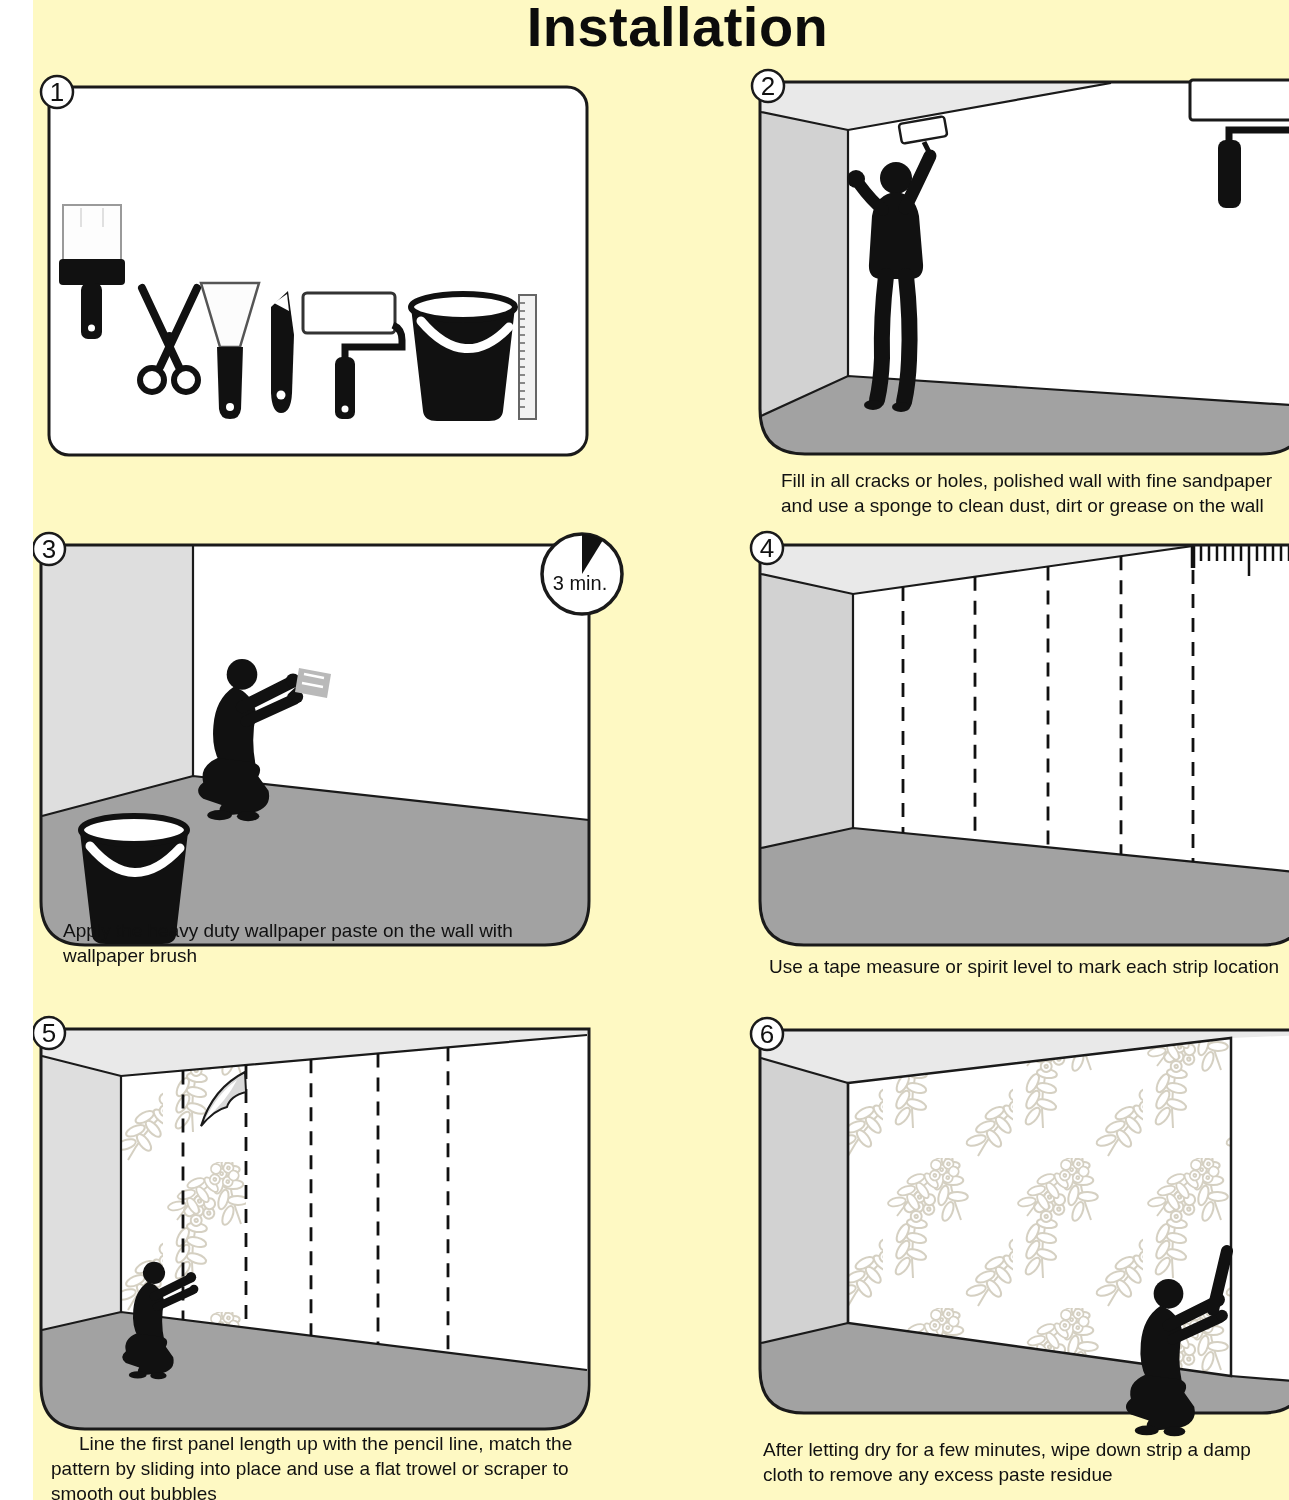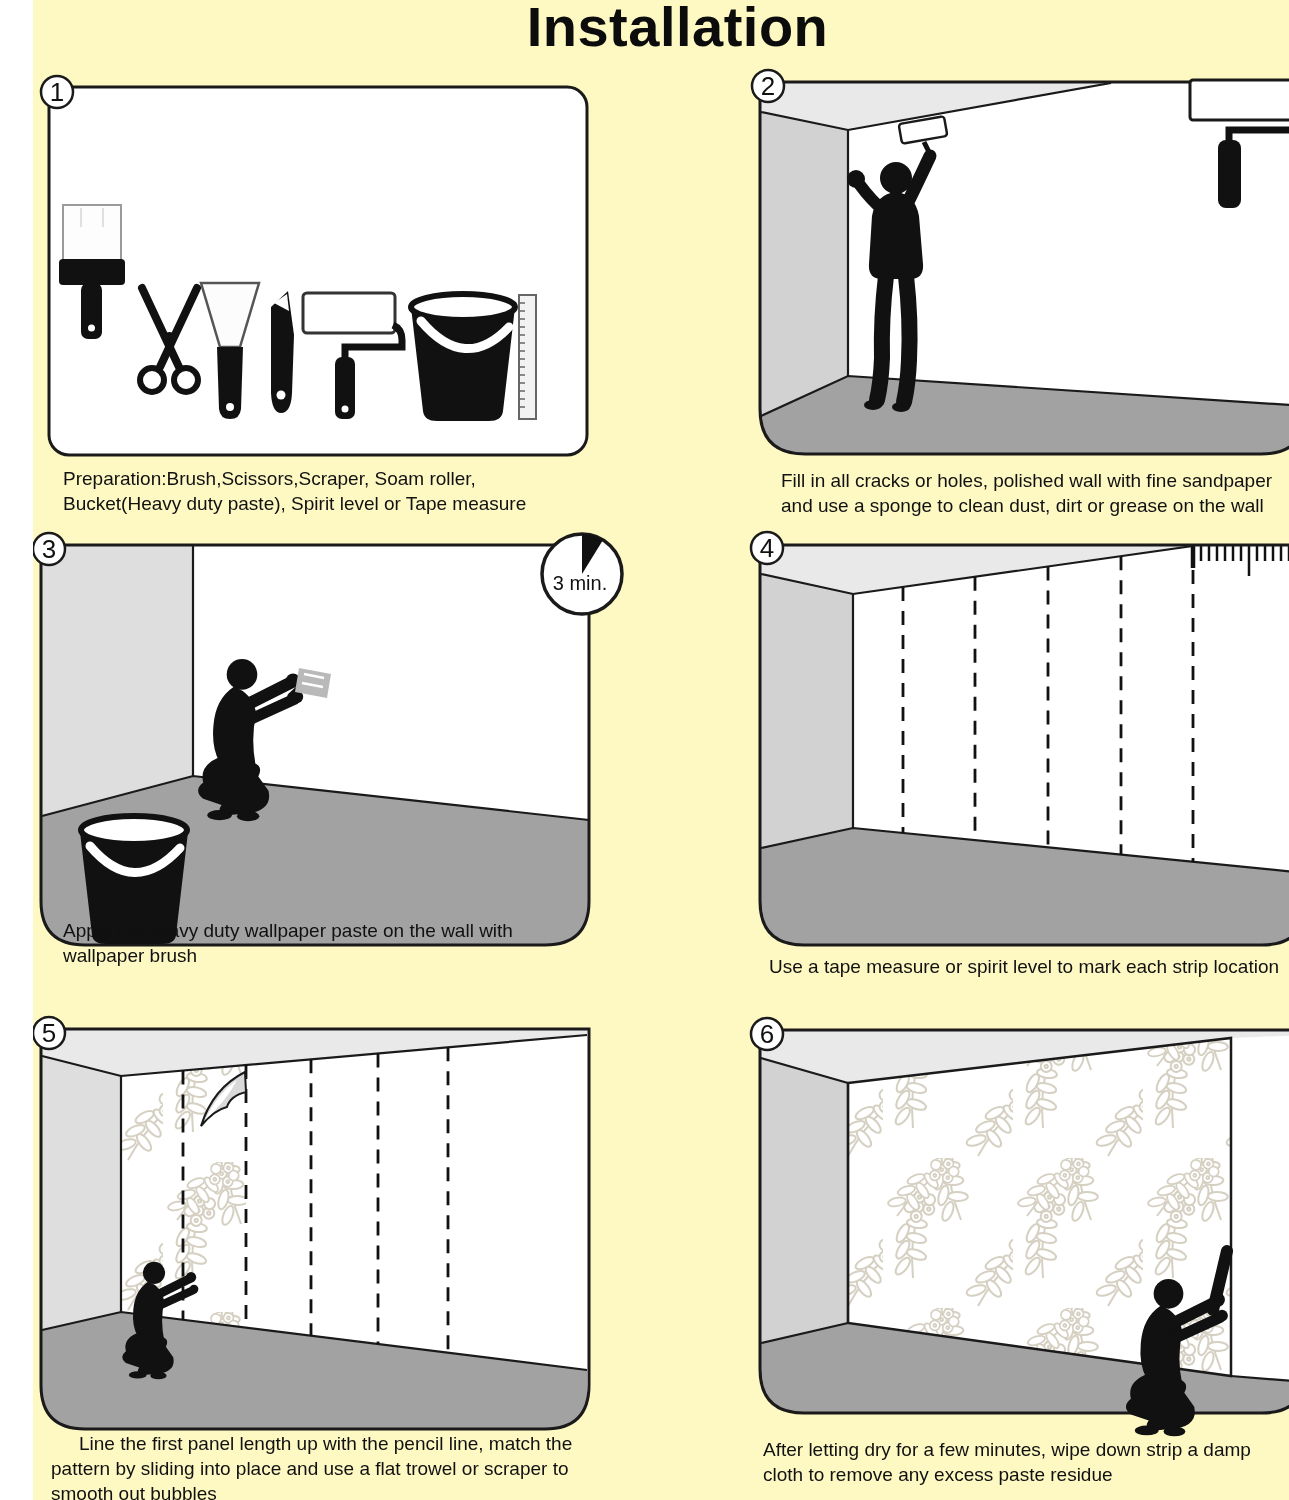--- a/index.html
+++ b/index.html
@@ -306,22 +306,20 @@
         <circle cx="552" cy="118" r="5" fill="#fff"></circle>
         <path d="M552,135 V172" stroke="var(--ink)" stroke-width="2.5"></path>
       </g>
       <g>
         <circle cx="14" cy="26" r="16" fill="#fff" stroke="var(--line)" stroke-width="2.5"></circle>
         <text x="14" y="35" text-anchor="middle" class="badge-num">6</text>
       </g>
     </svg>
   </div>
 
-  <div class="cap" style="left:30px;top:466px;width:548px;">Preparation:Brush,Scissors,Scraper, Soam roller,
-Bucket(Heavy duty paste), Spirit level or Tape measure</div>
   <div class="cap" style="left:748px;top:468px;width:545px;">Fill in all cracks or holes, polished wall with fine sandpaper
 and use a sponge to clean dust, dirt or grease on the wall</div>
   <div class="cap" style="left:30px;top:918px;width:548px;">Apply the heavy duty wallpaper paste on the wall with
 wallpaper brush</div>
   <div class="cap" style="left:736px;top:954px;width:560px;">Use a tape measure or spirit level to mark each strip location</div>
   <div class="cap cap5" style="left:18px;top:1431px;width:562px;">Line the first panel length up with the pencil line, match the
 pattern by sliding into place and use a flat trowel or scraper to
 smooth out bubbles</div>
   <div class="cap" style="left:730px;top:1437px;width:548px;">After letting dry for a few minutes, wipe down strip a damp
 cloth to remove any excess paste residue</div>

